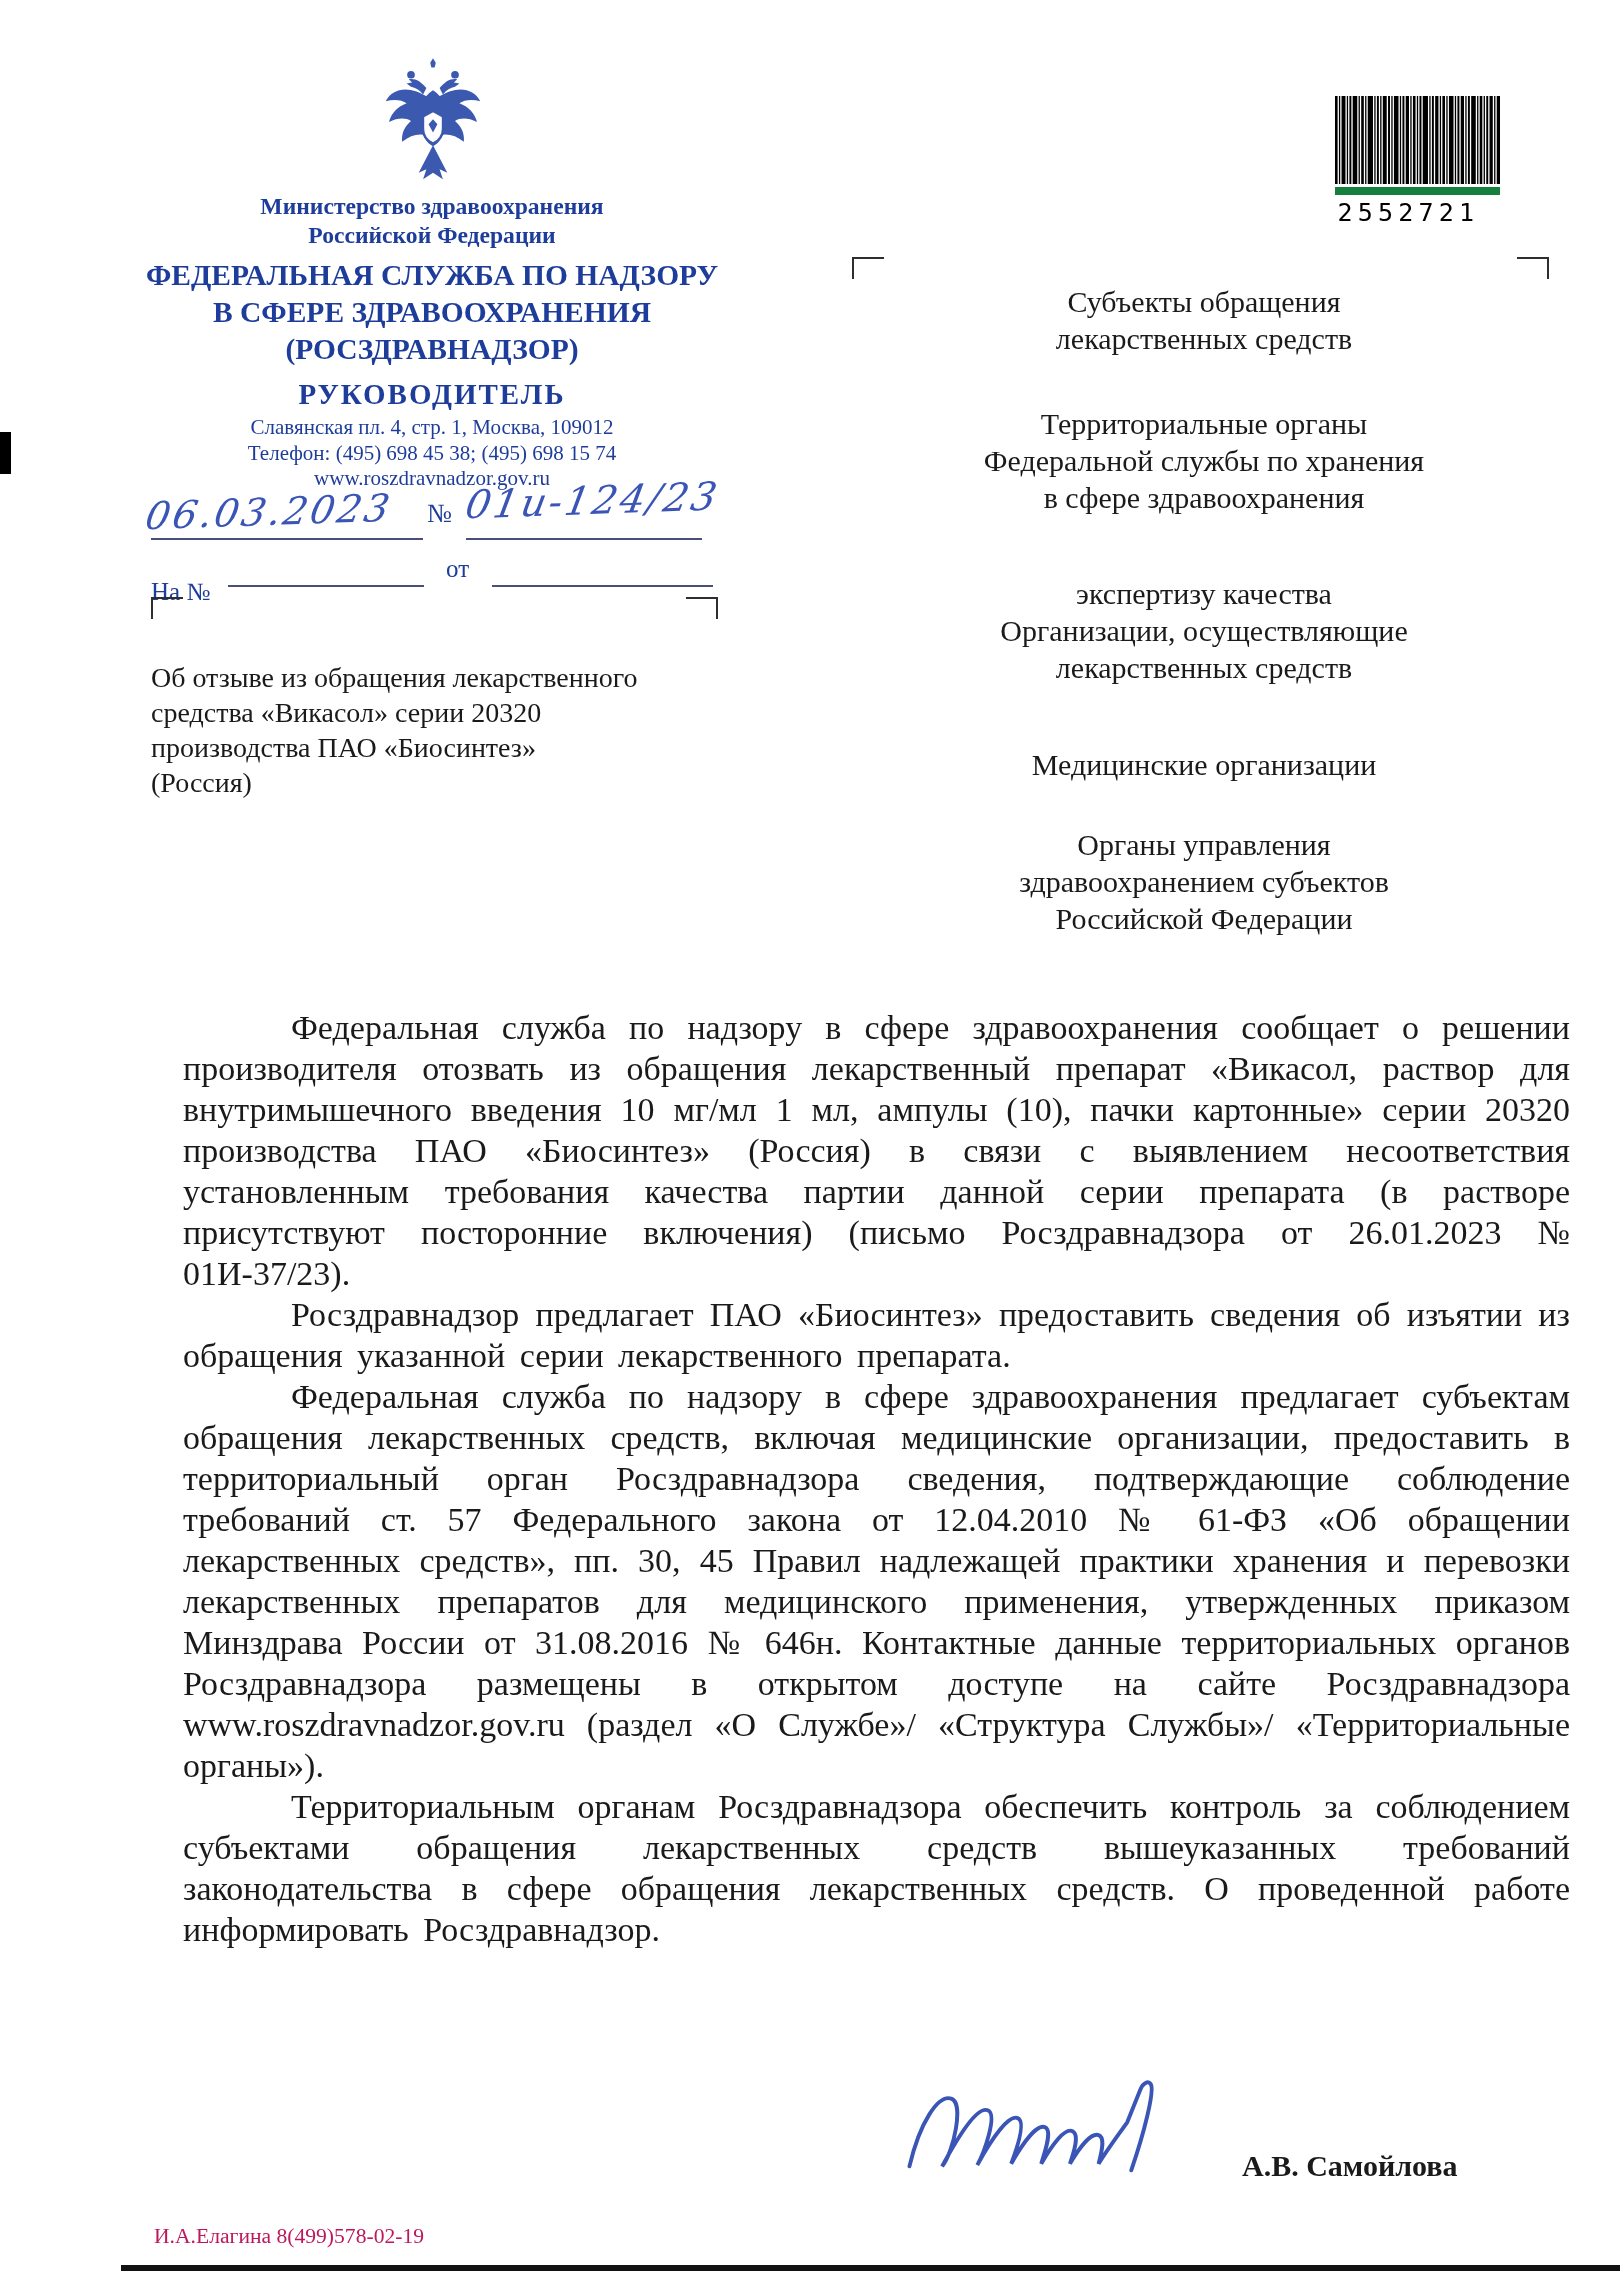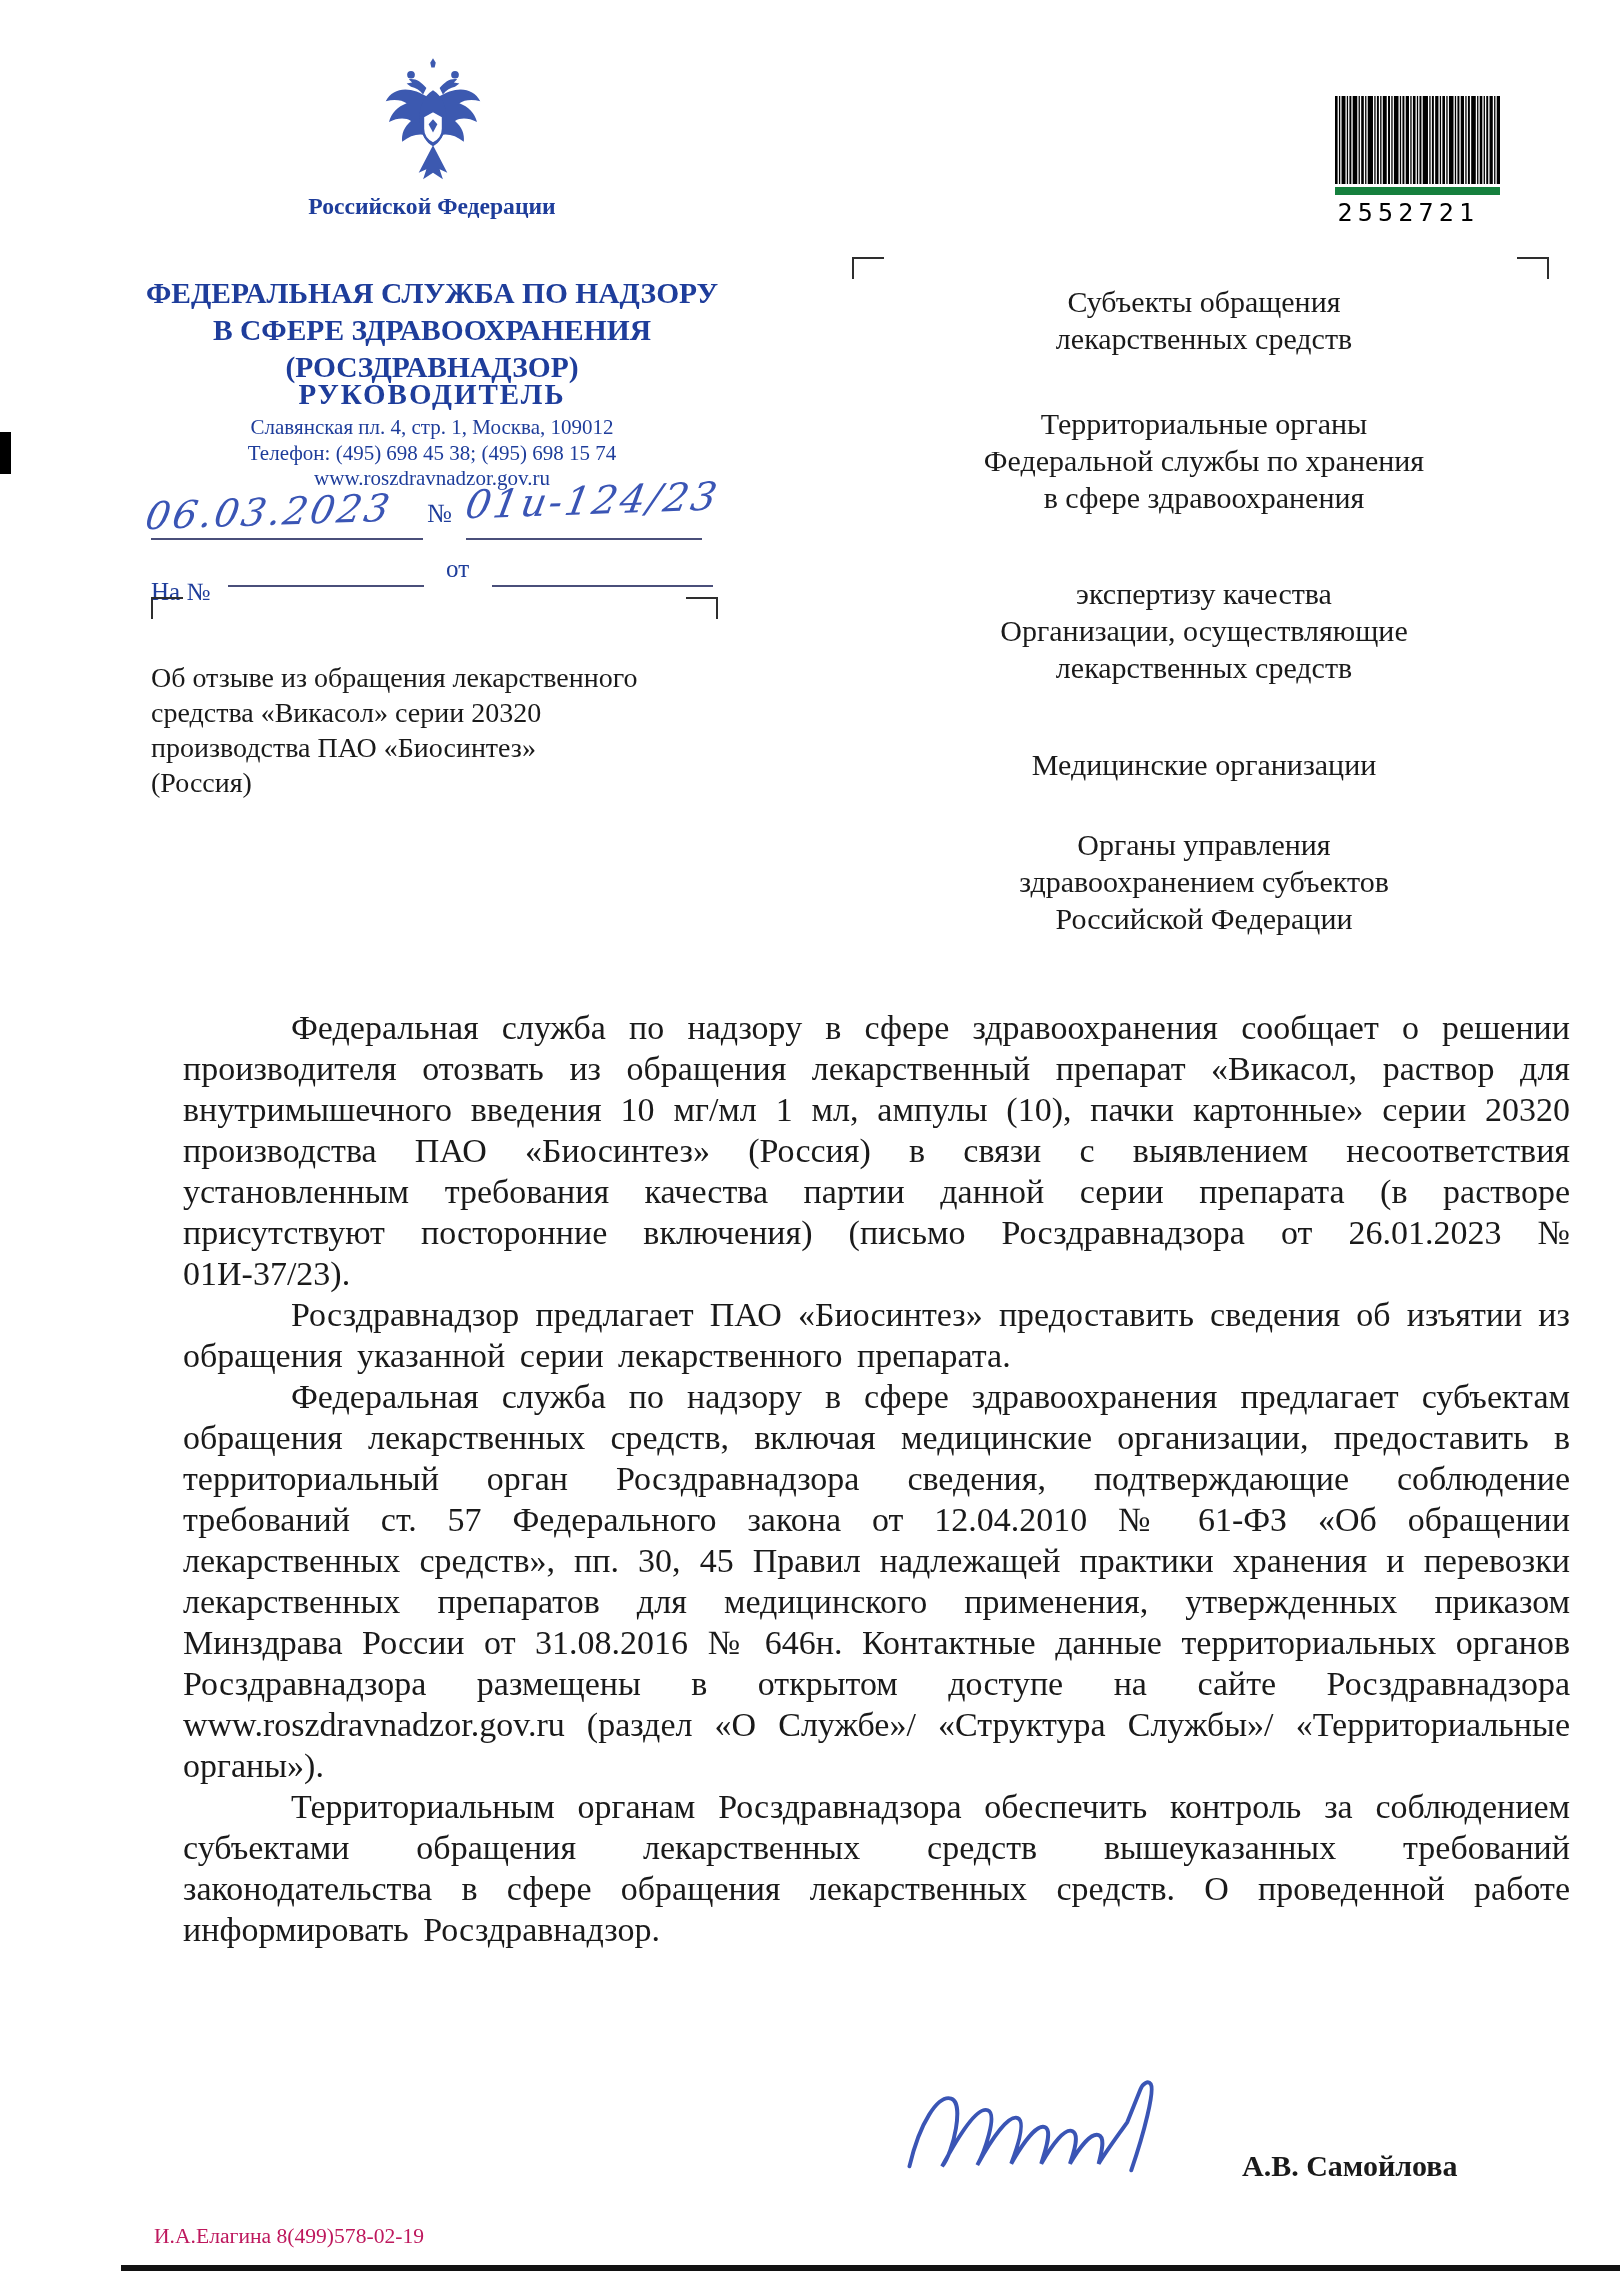--- a/index.html
+++ b/index.html
@@ -9,21 +9,21 @@
     background:#ffffff;
     font-family:"Liberation Serif", serif;
     color:var(--text,#1a1a1a);
     overflow:hidden;
   }
   
   .emblem{position:absolute;left:378px;top:56px;width:110px;height:131px;}
   .ministry{position:absolute;left:98px;top:192px;width:668px;text-align:center;
     font-weight:bold;font-size:23.6px;line-height:29px;color:var(--accent);}
   .service{position:absolute;left:98px;top:257px;width:668px;text-align:center;
-    font-weight:bold;font-size:29.5px;line-height:37px;color:var(--accent);margin-top:18px;}
+    font-weight:bold;font-size:29.5px;line-height:37px;color:var(--accent);}
   .position{position:absolute;left:98px;top:378px;width:668px;text-align:center;
     font-weight:bold;font-size:29px;letter-spacing:2px;color:var(--accent);}
   .contact{position:absolute;left:98px;top:415px;width:668px;text-align:center;
     font-size:21px;line-height:25.5px;color:var(--accent);}
   
   .hw{position:absolute;color:var(--ink);font-family:"DejaVu Serif", serif;
     font-style:italic;display:inline-block;transform:skewX(-12deg) rotate(-2deg);
     letter-spacing:2.6px;white-space:nowrap;}
   .hw-date{left:147px;top:490px;font-size:38px;}
   .hw-number{left:467px;top:478px;font-size:39px;}
@@ -87,20 +87,21 @@
         <path d="M108 72 C 140 50 172 52 186 78 C 170 74 156 76 148 82 C 164 88 176 100 180 116 C 164 108 150 108 140 114 C 152 124 158 138 156 152 C 142 140 126 136 112 140 Z"></path>
         <path d="M100 58 C 118 68 126 92 124 116 C 122 140 112 154 100 160 C 88 154 78 140 76 116 C 74 92 82 68 100 58 Z"></path>
         <path d="M100 158 L74 208 L88 202 L82 220 L100 208 L118 220 L112 202 L126 208 Z"></path>
       </g>
       <path d="M100 96 l18 10 v22 c0 14 -8 22 -18 27 c-10 -5 -18 -13 -18 -27 v-22 z" fill="#ffffff" stroke="#3c59b0" stroke-width="4"></path>
       <path d="M92 120 l8 -9 8 9 -8 15 z" fill="#3c59b0"></path>
     </svg>
   </div>
 
   <div class="ministry">
+    <div>Министерство здравоохранения</div>
     <div>Российской Федерации</div>
   </div>
   <div class="service">
     <div>ФЕДЕРАЛЬНАЯ СЛУЖБА ПО НАДЗОРУ</div>
     <div>В СФЕРЕ ЗДРАВООХРАНЕНИЯ</div>
     <div>(РОСЗДРАВНАДЗОР)</div>
   </div>
   <div class="position">РУКОВОДИТЕЛЬ</div>
   <div class="contact">
     <div>Славянская пл. 4, стр. 1, Москва, 109012</div>

